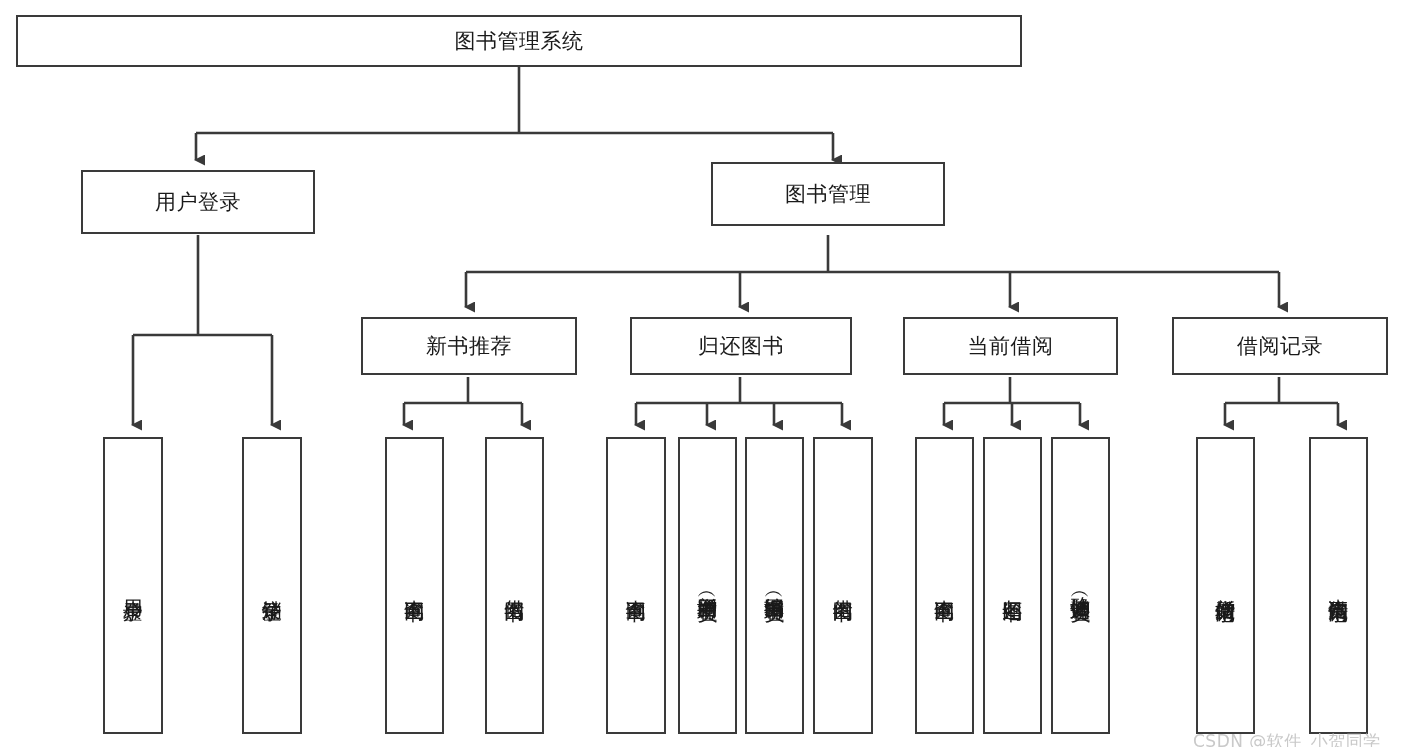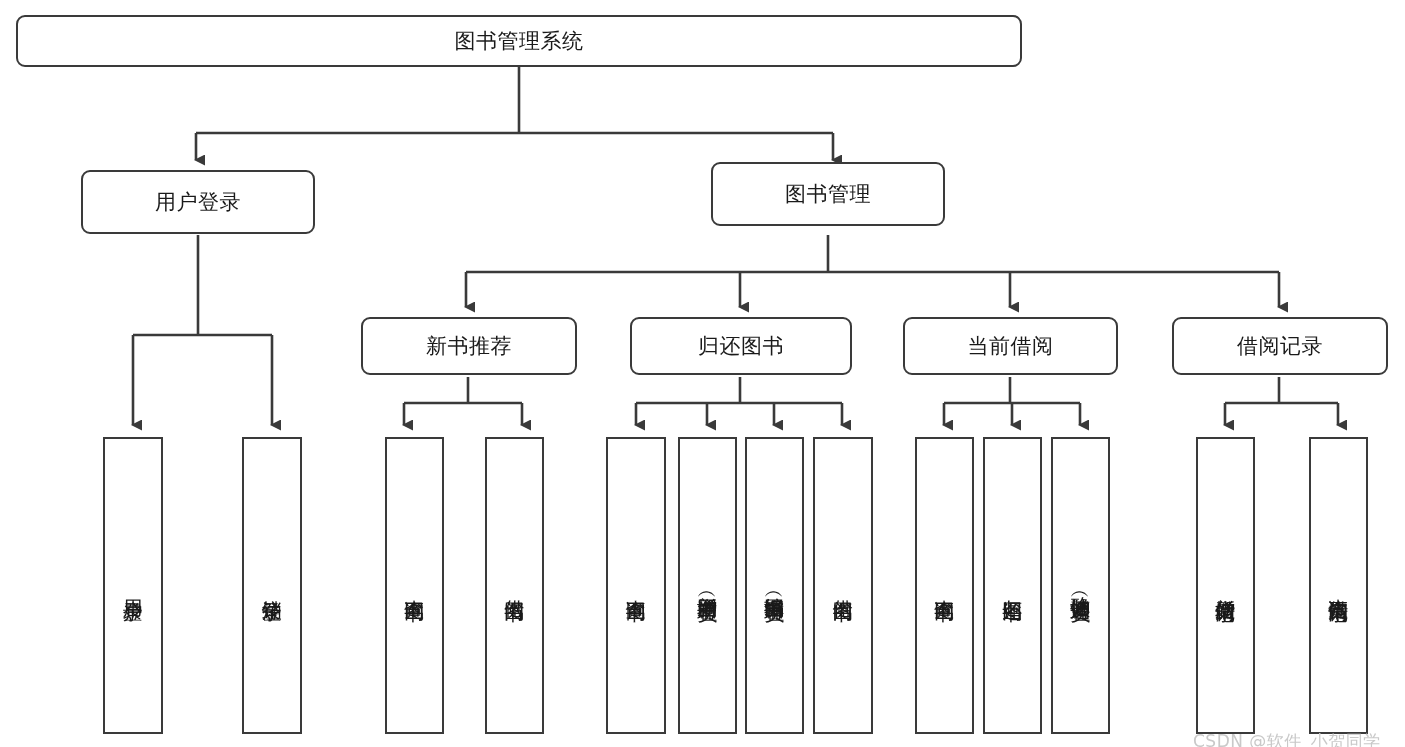--- a/index.html
+++ b/index.html
@@ -25,21 +25,20 @@
     color: #1a1a1a;
     display: flex;
     align-items: center;
     justify-content: center;
     text-align: center;
   }
   .node.horiz {
     font-size: 21px;
     line-height: 1.25;
     letter-spacing: 0.5px;
-    border-radius: 9px;
   }
   .node.vert {
     writing-mode: vertical-rl;
     text-orientation: upright;
     font-size: 20px;
     line-height: 1.32;
     letter-spacing: 1px;
     padding: 6px 0;
     align-items: center;
     justify-content: center;

